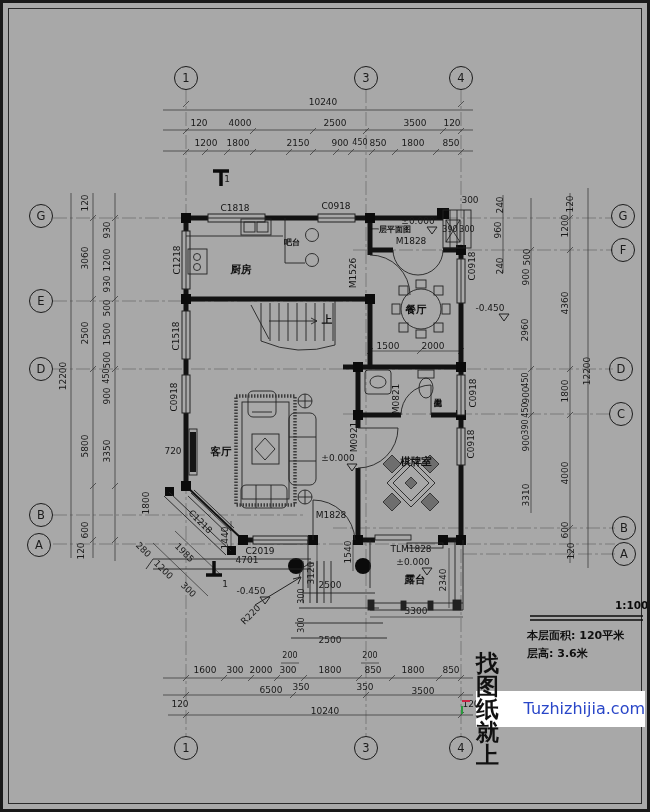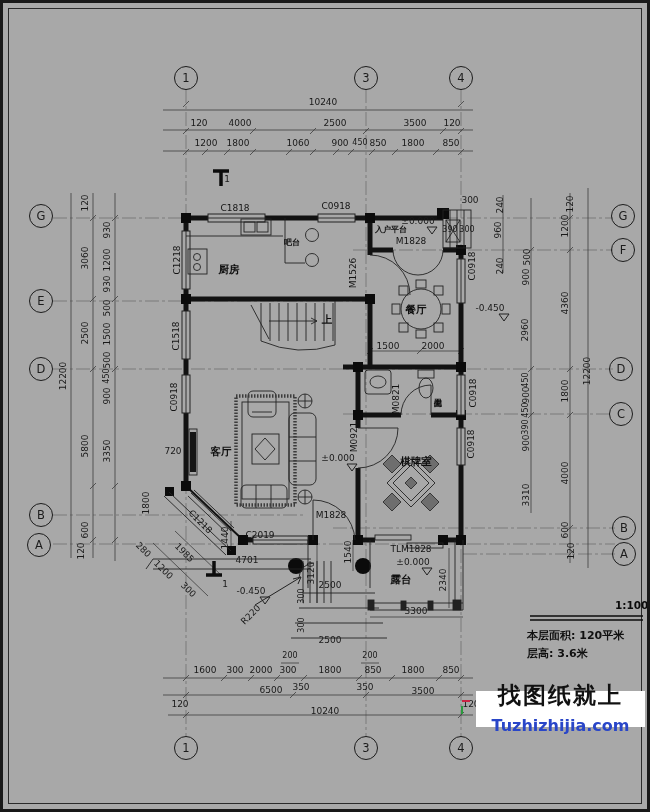--- a/index.html
+++ b/index.html
@@ -17,23 +17,23 @@
   .rm{font-size:10.5px;font-weight:700;color:#0e0e0e}
   .sm{font-size:8px}
   .ax{position:absolute;width:22px;height:22px;border:1.5px solid #1c1c1c;border-radius:50%;
       transform:translate(-50%,-50%);display:flex;align-items:center;justify-content:center;
       font-size:11.5px;color:#1c1c1c;background:transparent}
   .tl{position:absolute;transform:translate(0,-50%);font-size:11px;font-weight:700;color:#101010;white-space:nowrap}
   #tb-title{position:absolute;left:527px;top:591px;width:114px;text-align:left;font-size:16px;
             font-weight:700;letter-spacing:2px;color:#0c0c0c;white-space:nowrap}
   #tb-scale{position:absolute;left:612px;top:596px;font-size:10.5px;font-weight:700;color:#0c0c0c}
   #wm{position:absolute;left:473px;top:688px;width:169px;height:36px;background:#ffffff;
-      display:flex;flex-direction:column;align-items:center;justify-content:center;gap:11px}
+      display:flex;align-items:center;justify-content:center;gap:11px}
   #wm .l1{font-size:23px;font-weight:700;color:#111;letter-spacing:2px;line-height:1}
-  #wm .l2{font-size:16px;font-weight:700;line-height:1}
+  #wm .l2{font-size:16px;font-weight:400;line-height:1}
   .cadmark-r{position:absolute;left:459px;top:697px;width:8px;height:2px;background:#cc2244}
   .cadmark-g{position:absolute;left:458px;top:703px;width:2px;height:8px;background:#2a9a3d}
 </style>
 </head>
 <body>
 
 <div id="sheet">
   <div id="frame"></div>
 
   <svg width="650" height="812" viewBox="0 0 650 812" fill="none">
@@ -226,21 +226,21 @@
   <div class="ax" style="left:621px;top:551px">A</div>
 
   <span class="t" style="left:320px;top:99px">10240</span>
   <span class="t" style="left:196px;top:120px">120</span>
   <span class="t" style="left:237px;top:120px">4000</span>
   <span class="t" style="left:332px;top:120px">2500</span>
   <span class="t" style="left:412px;top:120px">3500</span>
   <span class="t" style="left:449px;top:120px">120</span>
   <span class="t" style="left:203px;top:140px">1200</span>
   <span class="t" style="left:235px;top:140px">1800</span>
-  <span class="t" style="left:295px;top:140px">1060</span>
+  <span class="t" style="left:295px;top:140px">2150</span>
   <span class="t" style="left:337px;top:140px">900</span>
   <span class="t sm" style="left:357px;top:140px">450</span>
   <span class="t" style="left:375px;top:140px">850</span>
   <span class="t" style="left:410px;top:140px">1800</span>
   <span class="t" style="left:448px;top:140px">850</span>
 
   <span class="t sm" style="left:287px;top:653px">200</span>
   <span class="t sm" style="left:367px;top:653px">200</span>
   <span class="t" style="left:202px;top:667px">1600</span>
   <span class="t" style="left:232px;top:667px">300</span>
@@ -320,45 +320,45 @@
 
   <span class="t" style="left:415px;top:218px">±0.000</span>
   <span class="t" style="left:335px;top:455px">±0.000</span>
   <span class="t" style="left:410px;top:559px">±0.000</span>
   <span class="t" style="left:487px;top:305px">-0.450</span>
   <span class="t" style="left:248px;top:588px">-0.450</span>
   <span class="t dm45" style="left:248px;top:612px">R220</span>
   <span class="t" style="left:224px;top:176px">1</span>
   <span class="t" style="left:222px;top:581px">1</span>
 
-  <span class="t rm" style="left:226px;top:266px">厨房</span>
+  <span class="t rm" style="left:238px;top:266px">厨房</span>
   <span class="t rm sm" style="left:289px;top:240px">吧台</span>
-  <span class="t rm sm" style="left:388px;top:227px">入户平台</span>
+  <span class="t rm sm" style="left:388px;top:227px">一层平面图</span>
   <span class="t rm" style="left:413px;top:306px">餐厅</span>
   <span class="t rm" style="left:218px;top:448px">客厅</span>
   <span class="t rm" style="left:413px;top:458px">棋牌室</span>
   <span class="t rm sm vt" style="left:434px;top:389px">卫生间</span>
-  <span class="t rm" style="left:398px;top:576px">露台</span>
+  <span class="t rm" style="left:412px;top:576px">露台</span>
   <span class="t rm" style="left:324px;top:316px">上</span>
 
   <span class="t lbl" style="left:232px;top:205px">C1818</span>
   <span class="t lbl" style="left:333px;top:203px">C0918</span>
   <span class="t lbl v" style="left:174px;top:257px">C1218</span>
   <span class="t lbl v" style="left:173px;top:333px">C1518</span>
   <span class="t lbl v" style="left:171px;top:394px">C0918</span>
   <span class="t lbl v" style="left:350px;top:270px">M1526</span>
   <span class="t lbl" style="left:408px;top:238px">M1828</span>
   <span class="t lbl v" style="left:469px;top:263px">C0918</span>
   <span class="t lbl v" style="left:470px;top:390px">C0918</span>
   <span class="t lbl v" style="left:468px;top:441px">C0918</span>
   <span class="t lbl v" style="left:393px;top:396px">M0821</span>
   <span class="t lbl v" style="left:351px;top:434px">M0921</span>
   <span class="t lbl" style="left:408px;top:546px">TLM1828</span>
   <span class="t lbl" style="left:328px;top:512px">M1828</span>
-  <span class="t lbl" style="left:257px;top:532px">C2019</span>
+  <span class="t lbl" style="left:257px;top:548px">C2019</span>
   <span class="t lbl d45" style="left:197px;top:519px">C1218</span>
 
   <div id="tb-scale">1:100</div>
   <svg width="650" height="812" viewBox="0 0 650 812" style="pointer-events:none">
     <path d="M527,613 H640 M527,617 H640" stroke="#0c0c0c" stroke-width="1.6"></path>
   </svg>
   <div class="tl" style="left:524px;top:632px">本层面积: 120平米</div>
   <div class="tl" style="left:524px;top:650px">层高: 3.6米</div>
 
   <div class="cadmark-r"></div>

